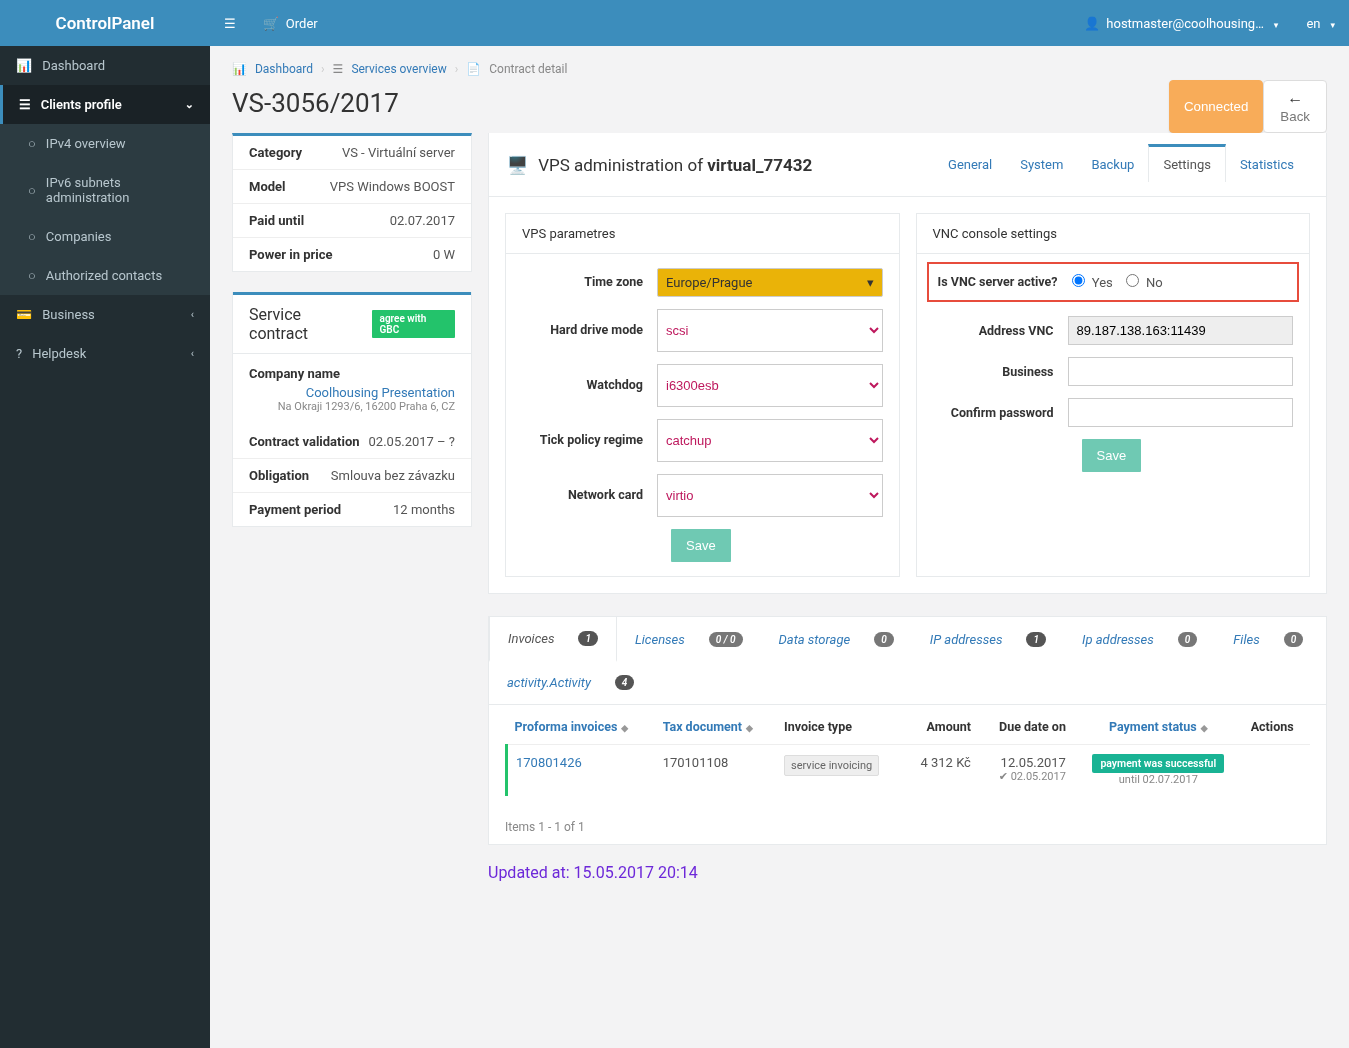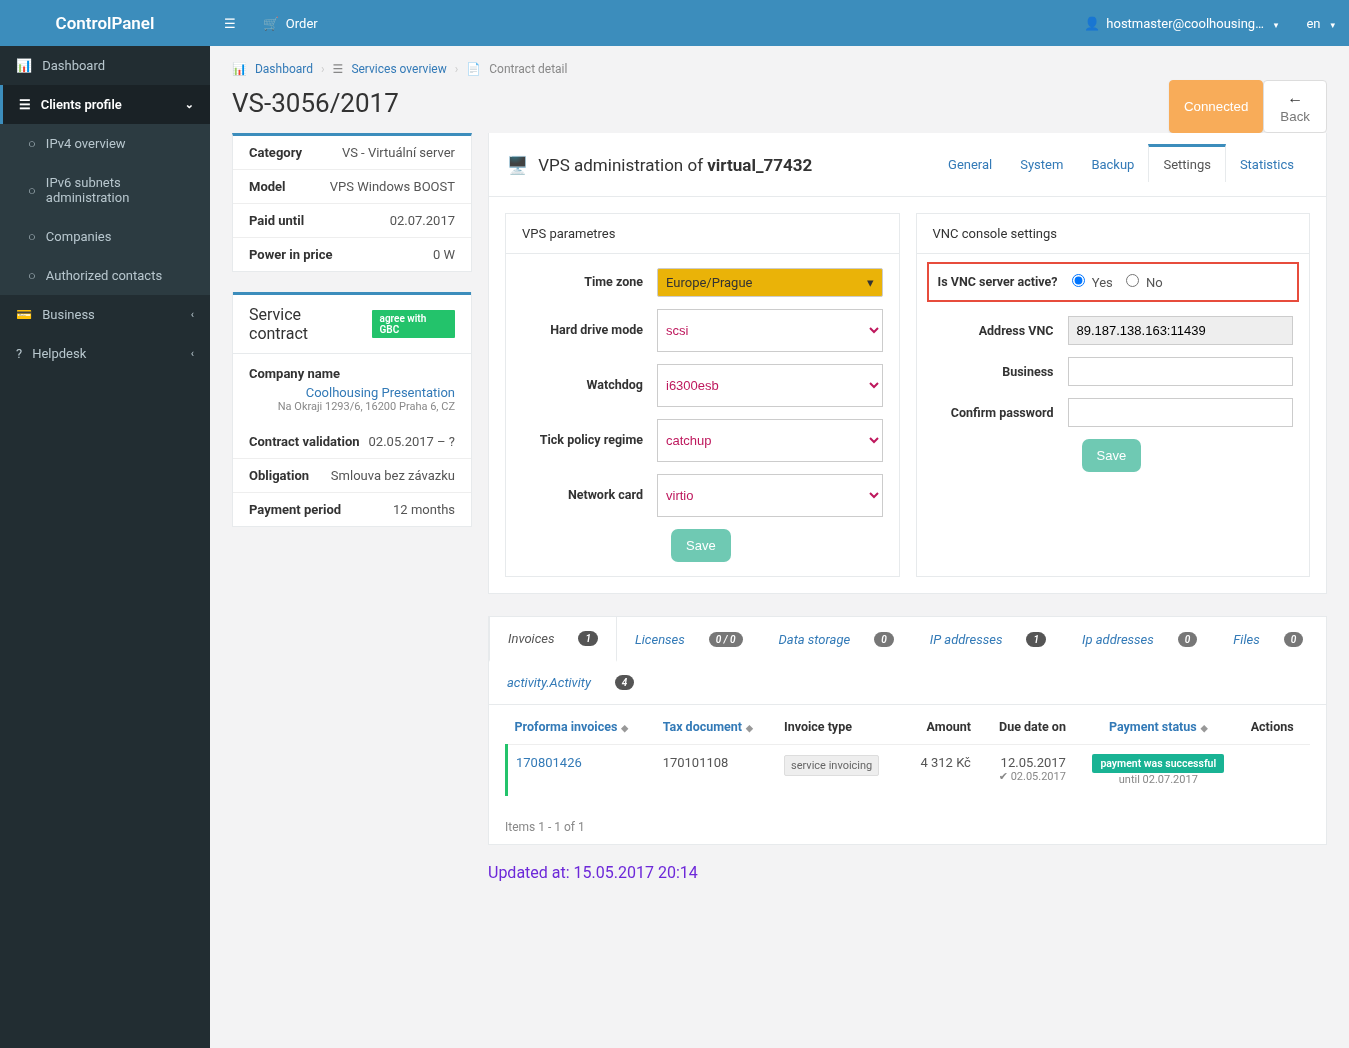--- a/index.html
+++ b/index.html
@@ -47,21 +47,21 @@
 .sidebar .nav-item.header { font-weight: 600; color:#fff; background:#1a2226; border-left:3px solid transparent;}
 .sidebar .nav-item.header.open { border-left-color:#3c8dbc; }
 .sidebar .sub-item { padding-left: 28px; font-size: 13px; background:#2c3b41;}
 .sidebar .chev { margin-left:auto; font-size: 11px; }
 .content { flex: 1; padding: 16px 22px 24px 22px; }
 .breadcrumb { display:flex; align-items:center; gap:8px; color:#888; font-size:12px; margin-bottom: 4px;}
 .breadcrumb .sep { color:#ccc; }
 .page-header { display:flex; align-items:center; }
 .page-title { font-size: 26px; color:#333; font-weight: 400; margin: 6px 0 14px 0;}
 .page-actions { margin-left:auto; display:flex; gap:0; }
-.btn { border:1px solid transparent; padding:8px 14px; border-radius:7px; font-size:13px; cursor:pointer; }
+.btn { border:1px solid transparent; padding:8px 14px; border-radius:1px; font-size:13px; cursor:pointer; }
 .btn-connected { background:#f8ac59; color:#fff; border:1px solid #f8ac59; box-shadow:0 1px 2px rgba(0,0,0,.1); padding:16px 14px; border-radius:4px;}
 .btn-back { background:#fff; color:#777; border:1px solid #ddd; padding:8px 16px; display:flex; flex-direction:column; align-items:center; gap:2px; border-radius:4px;}
 .btn-back .arrow { font-size:16px; color:#333; }
 .btn-green-light { background:#6fc9b3; color:#fff; }
 .cols { display:flex; gap:16px; align-items:flex-start;}
 .left-col { width: 240px; display:flex; flex-direction:column; gap:20px;}
 .right-col { flex:1; }
 .card { background:#fff; border:1px solid #e7eaec; border-top:3px solid #e7eaec; }
 .card-block { padding: 12px 16px; }
 .kv-row { display:flex; justify-content:space-between; padding:9px 16px; border-bottom:1px solid #eee;}

